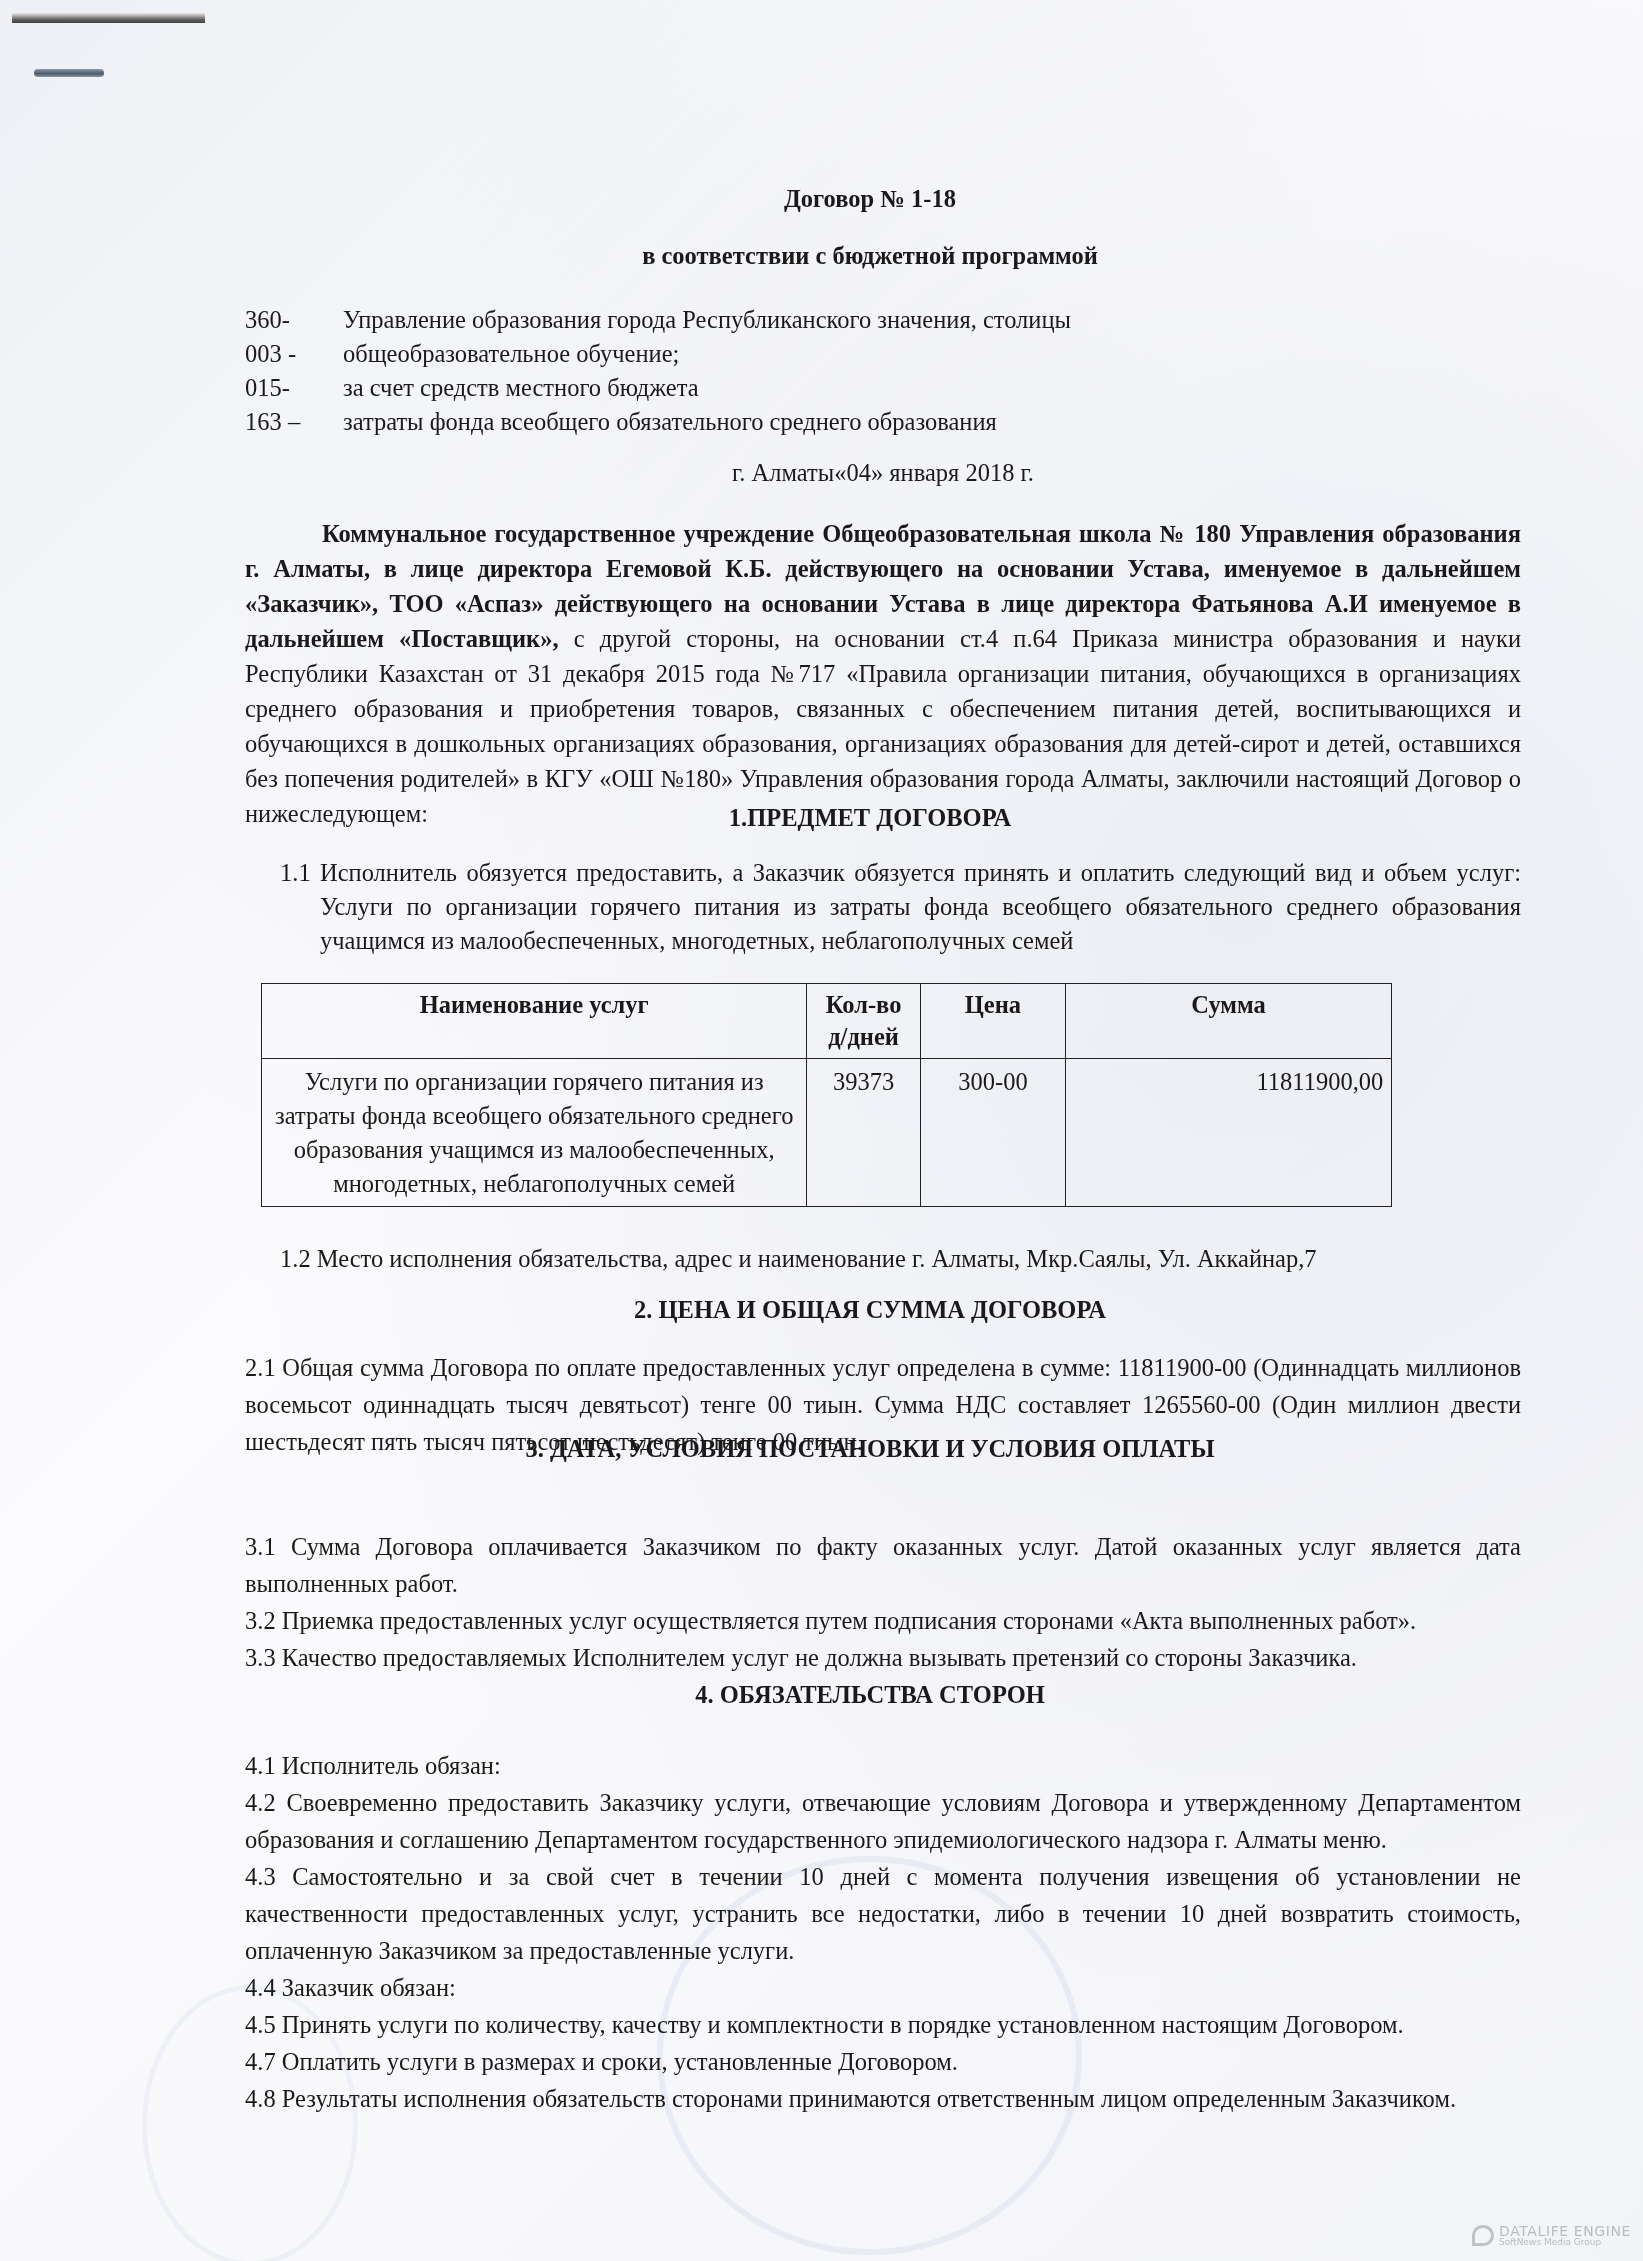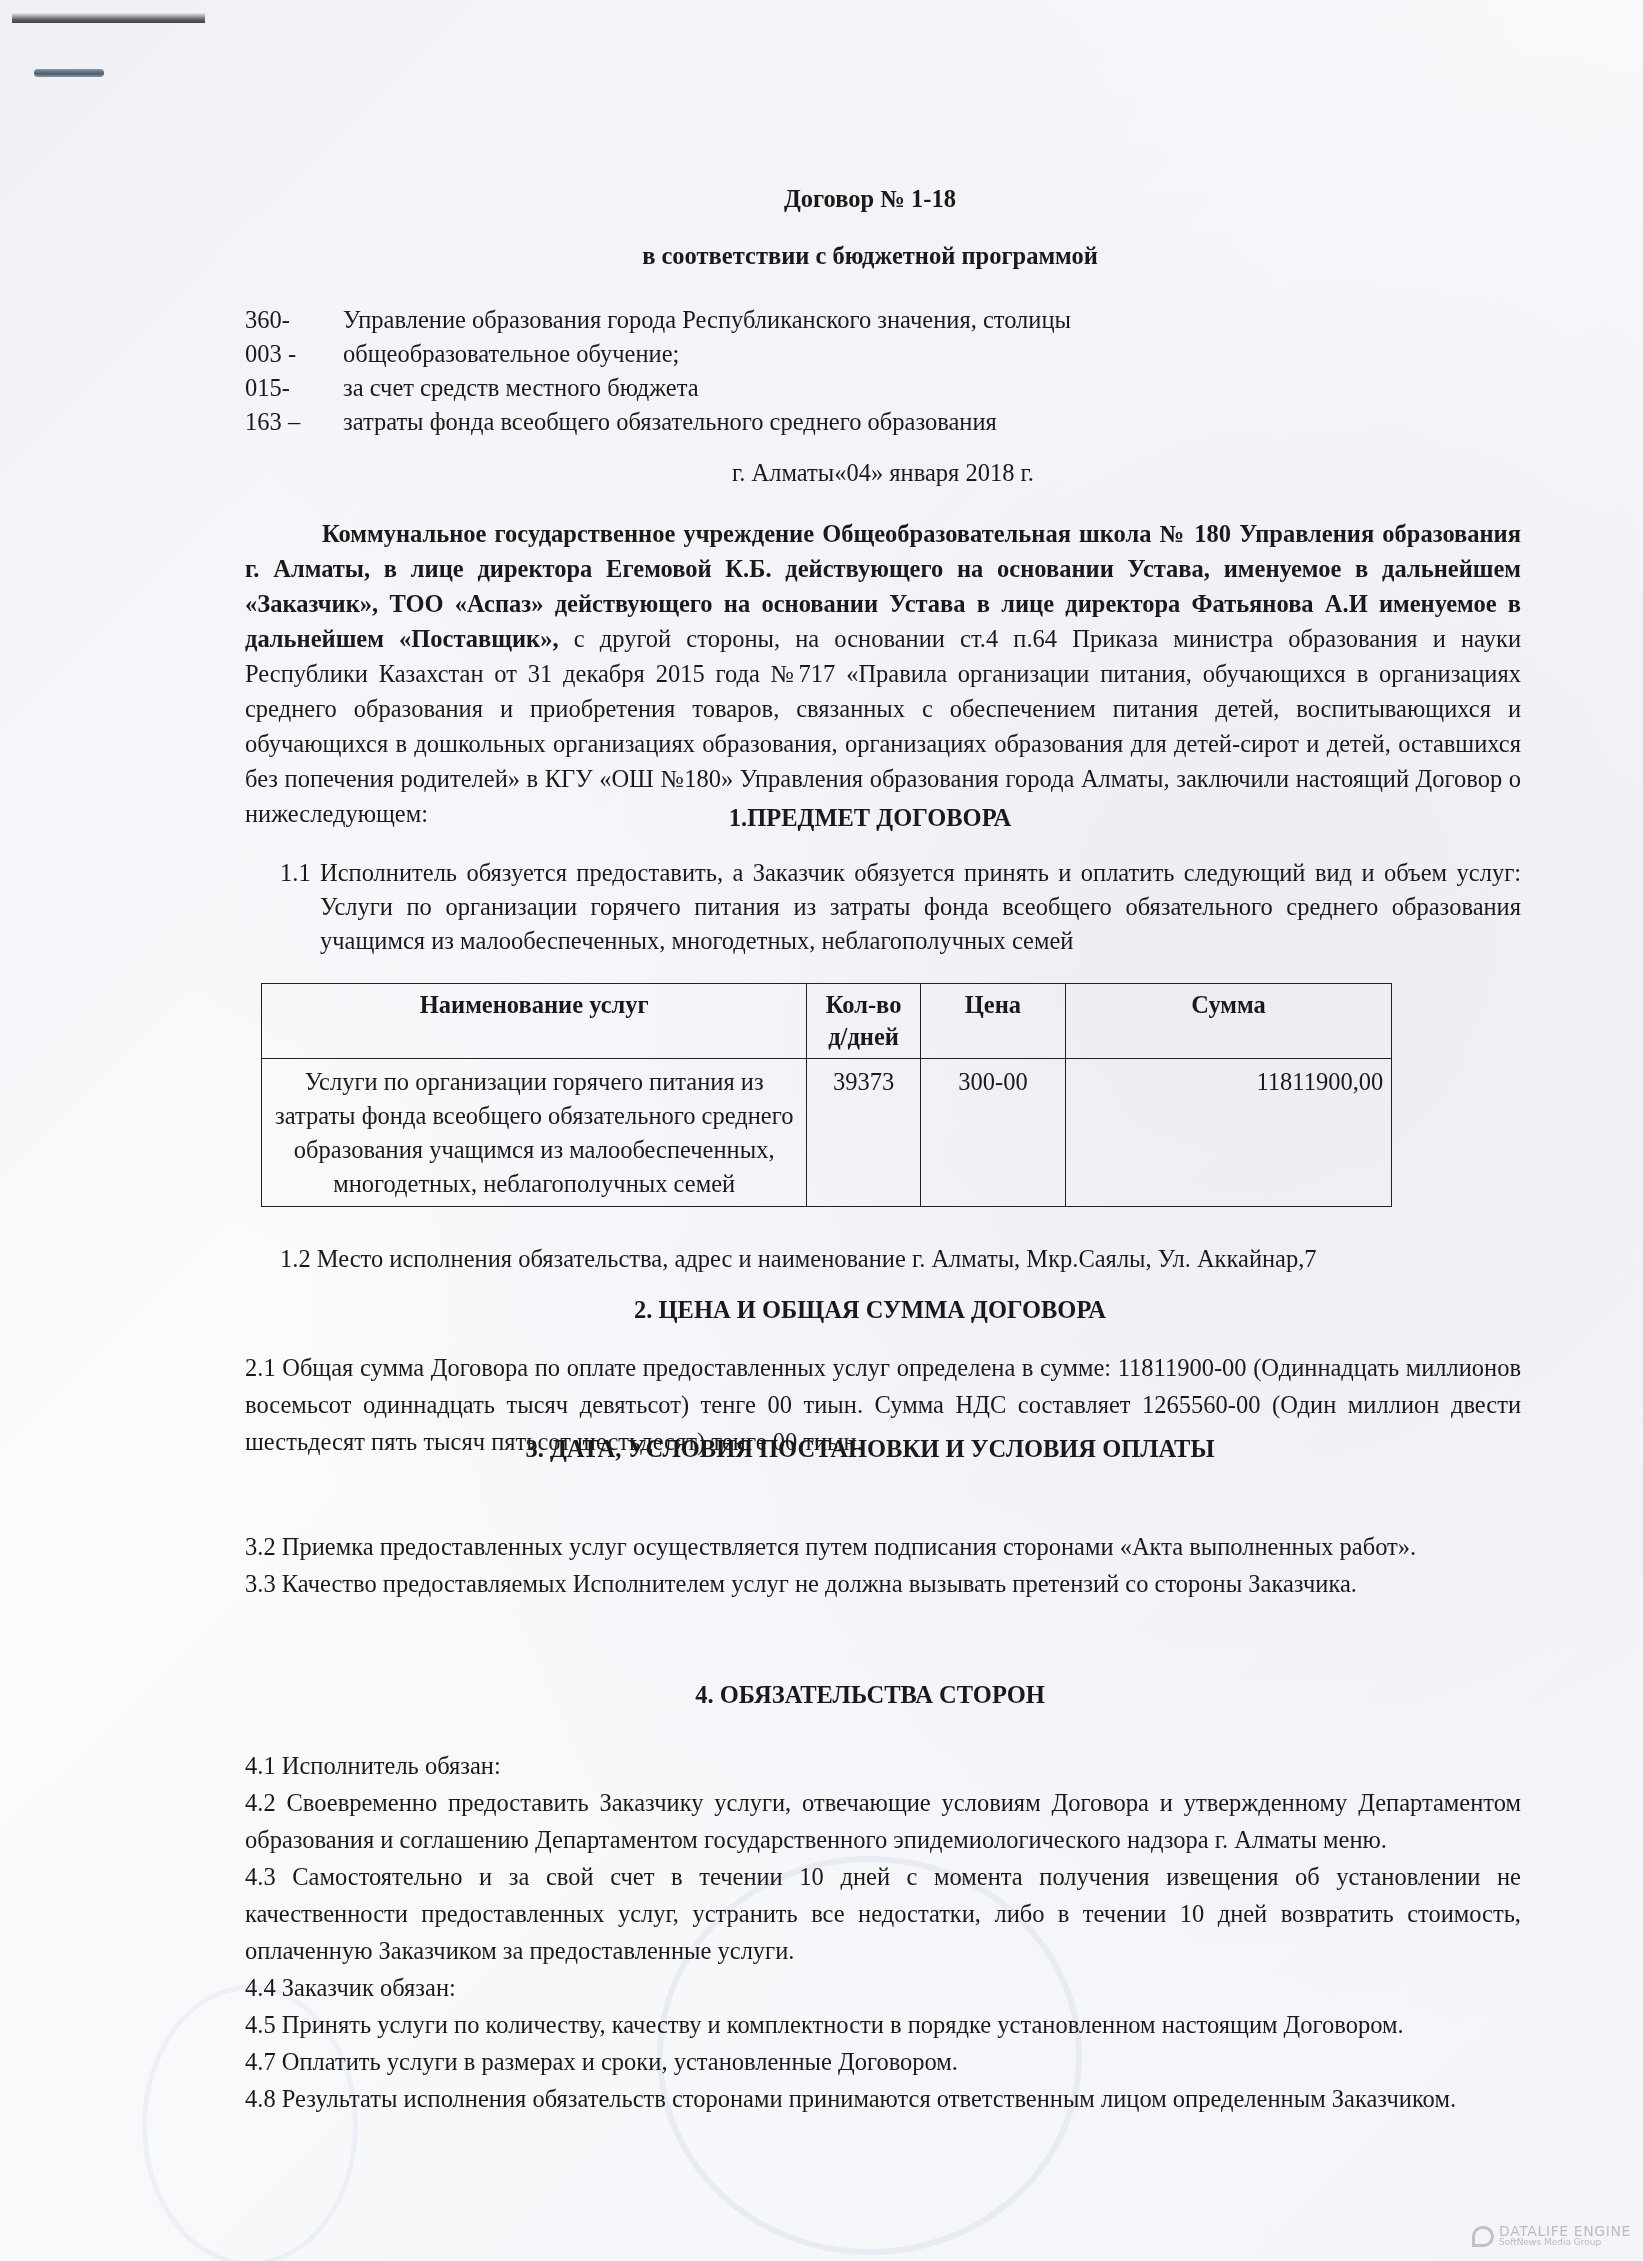--- a/index.html
+++ b/index.html
@@ -67,21 +67,21 @@
   }
   table.svc th { text-align: center; font-weight: bold; line-height: 32px; }
   table.svc td { line-height: 34px; }
   .c-name { width: 529px; text-align: center; }
   .c-qty { width: 97px; text-align: center; }
   .c-price { width: 129px; text-align: center; }
   .c-sum { text-align: right; }
   .lines { position: absolute; left: 26px; width: 1276px; font-size: 24.5px; line-height: 37px; }
   .lines p { margin: 0; text-align: justify; }
   .watermark {
-    position: absolute; right: 13px; bottom: 14px; display: flex; align-items: flex-end;
+    position: absolute; right: 13px; bottom: 14px; display: flex; align-items: center;
     color: #b9bcc2; font-family: "DejaVu Sans", sans-serif;
   }
   .wm-logo { width: 15.5px; height: 15.5px; border: 3.9px solid #bfc2c6; border-radius: 50% 50% 50% 0; margin-right: 5.2px; }
   .wm-text { display: flex; flex-direction: column; line-height: 1; }
   .wm-brand { font-size: 14px; letter-spacing: 0.6px; }
   .wm-sub { font-size: 9px; }
   .stamp {
     position: absolute; left: 657px; top: 1856px; width: 413px; height: 387px;
     border: 6.4px solid rgba(120,140,200,0.10); border-radius: 50%;
   }
@@ -156,20 +156,21 @@
   </table>
 
 <div class="page">
   <div class="para" style="top:1241px; left:61px; width:1241px;">1.2  Место исполнения обязательства, адрес и наименование г. Алматы, Мкр.Саялы, Ул. Аккайнар,7</div>
 
   <div class="section-h" style="top:1296px;">2. ЦЕНА И ОБЩАЯ СУММА ДОГОВОРА</div>
   <div class="para" style="top:1349px; line-height:37px;">2.1 Общая сумма Договора по оплате предоставленных услуг определена в сумме: 11811900-00 (Одиннадцать миллионов восемьсот одиннадцать тысяч девятьсот) тенге 00 тиын. Сумма НДС составляет 1265560-00 (Один миллион двести шестьдесят пять тысяч пятьсот шестьдесят) тенге 00 тиын.</div>
 
   <div class="section-h" style="top:1435px;">3. ДАТА, УСЛОВИЯ ПОСТАНОВКИ И УСЛОВИЯ ОПЛАТЫ</div>
   <div class="lines" style="top:1528px;">
+    <p>3.1 Сумма Договора оплачивается Заказчиком по факту оказанных услуг. Датой оказанных услуг является дата выполненных работ.</p>
     <p>3.2 Приемка предоставленных услуг осуществляется путем подписания сторонами «Акта выполненных работ».</p>
     <p>3.3 Качество предоставляемых Исполнителем услуг не должна вызывать претензий со стороны Заказчика.</p>
   </div>
 
   <div class="section-h" style="top:1681px;">4. ОБЯЗАТЕЛЬСТВА СТОРОН</div>
   <div class="lines" style="top:1747px;">
     <p>4.1 Исполнитель обязан:</p>
     <p>4.2  Своевременно  предоставить  Заказчику  услуги,  отвечающие  условиям  Договора  и  утвержденному Департаментом образования и соглашению Департаментом государственного эпидемиологического надзора г. Алматы меню.</p>
     <p>4.3 Самостоятельно и за свой счет в течении 10 дней с момента получения извещения об установлении не качественности предоставленных услуг, устранить все недостатки, либо в течении 10 дней возвратить стоимость, оплаченную Заказчиком за предоставленные услуги.</p>
     <p>4.4 Заказчик обязан:</p>

